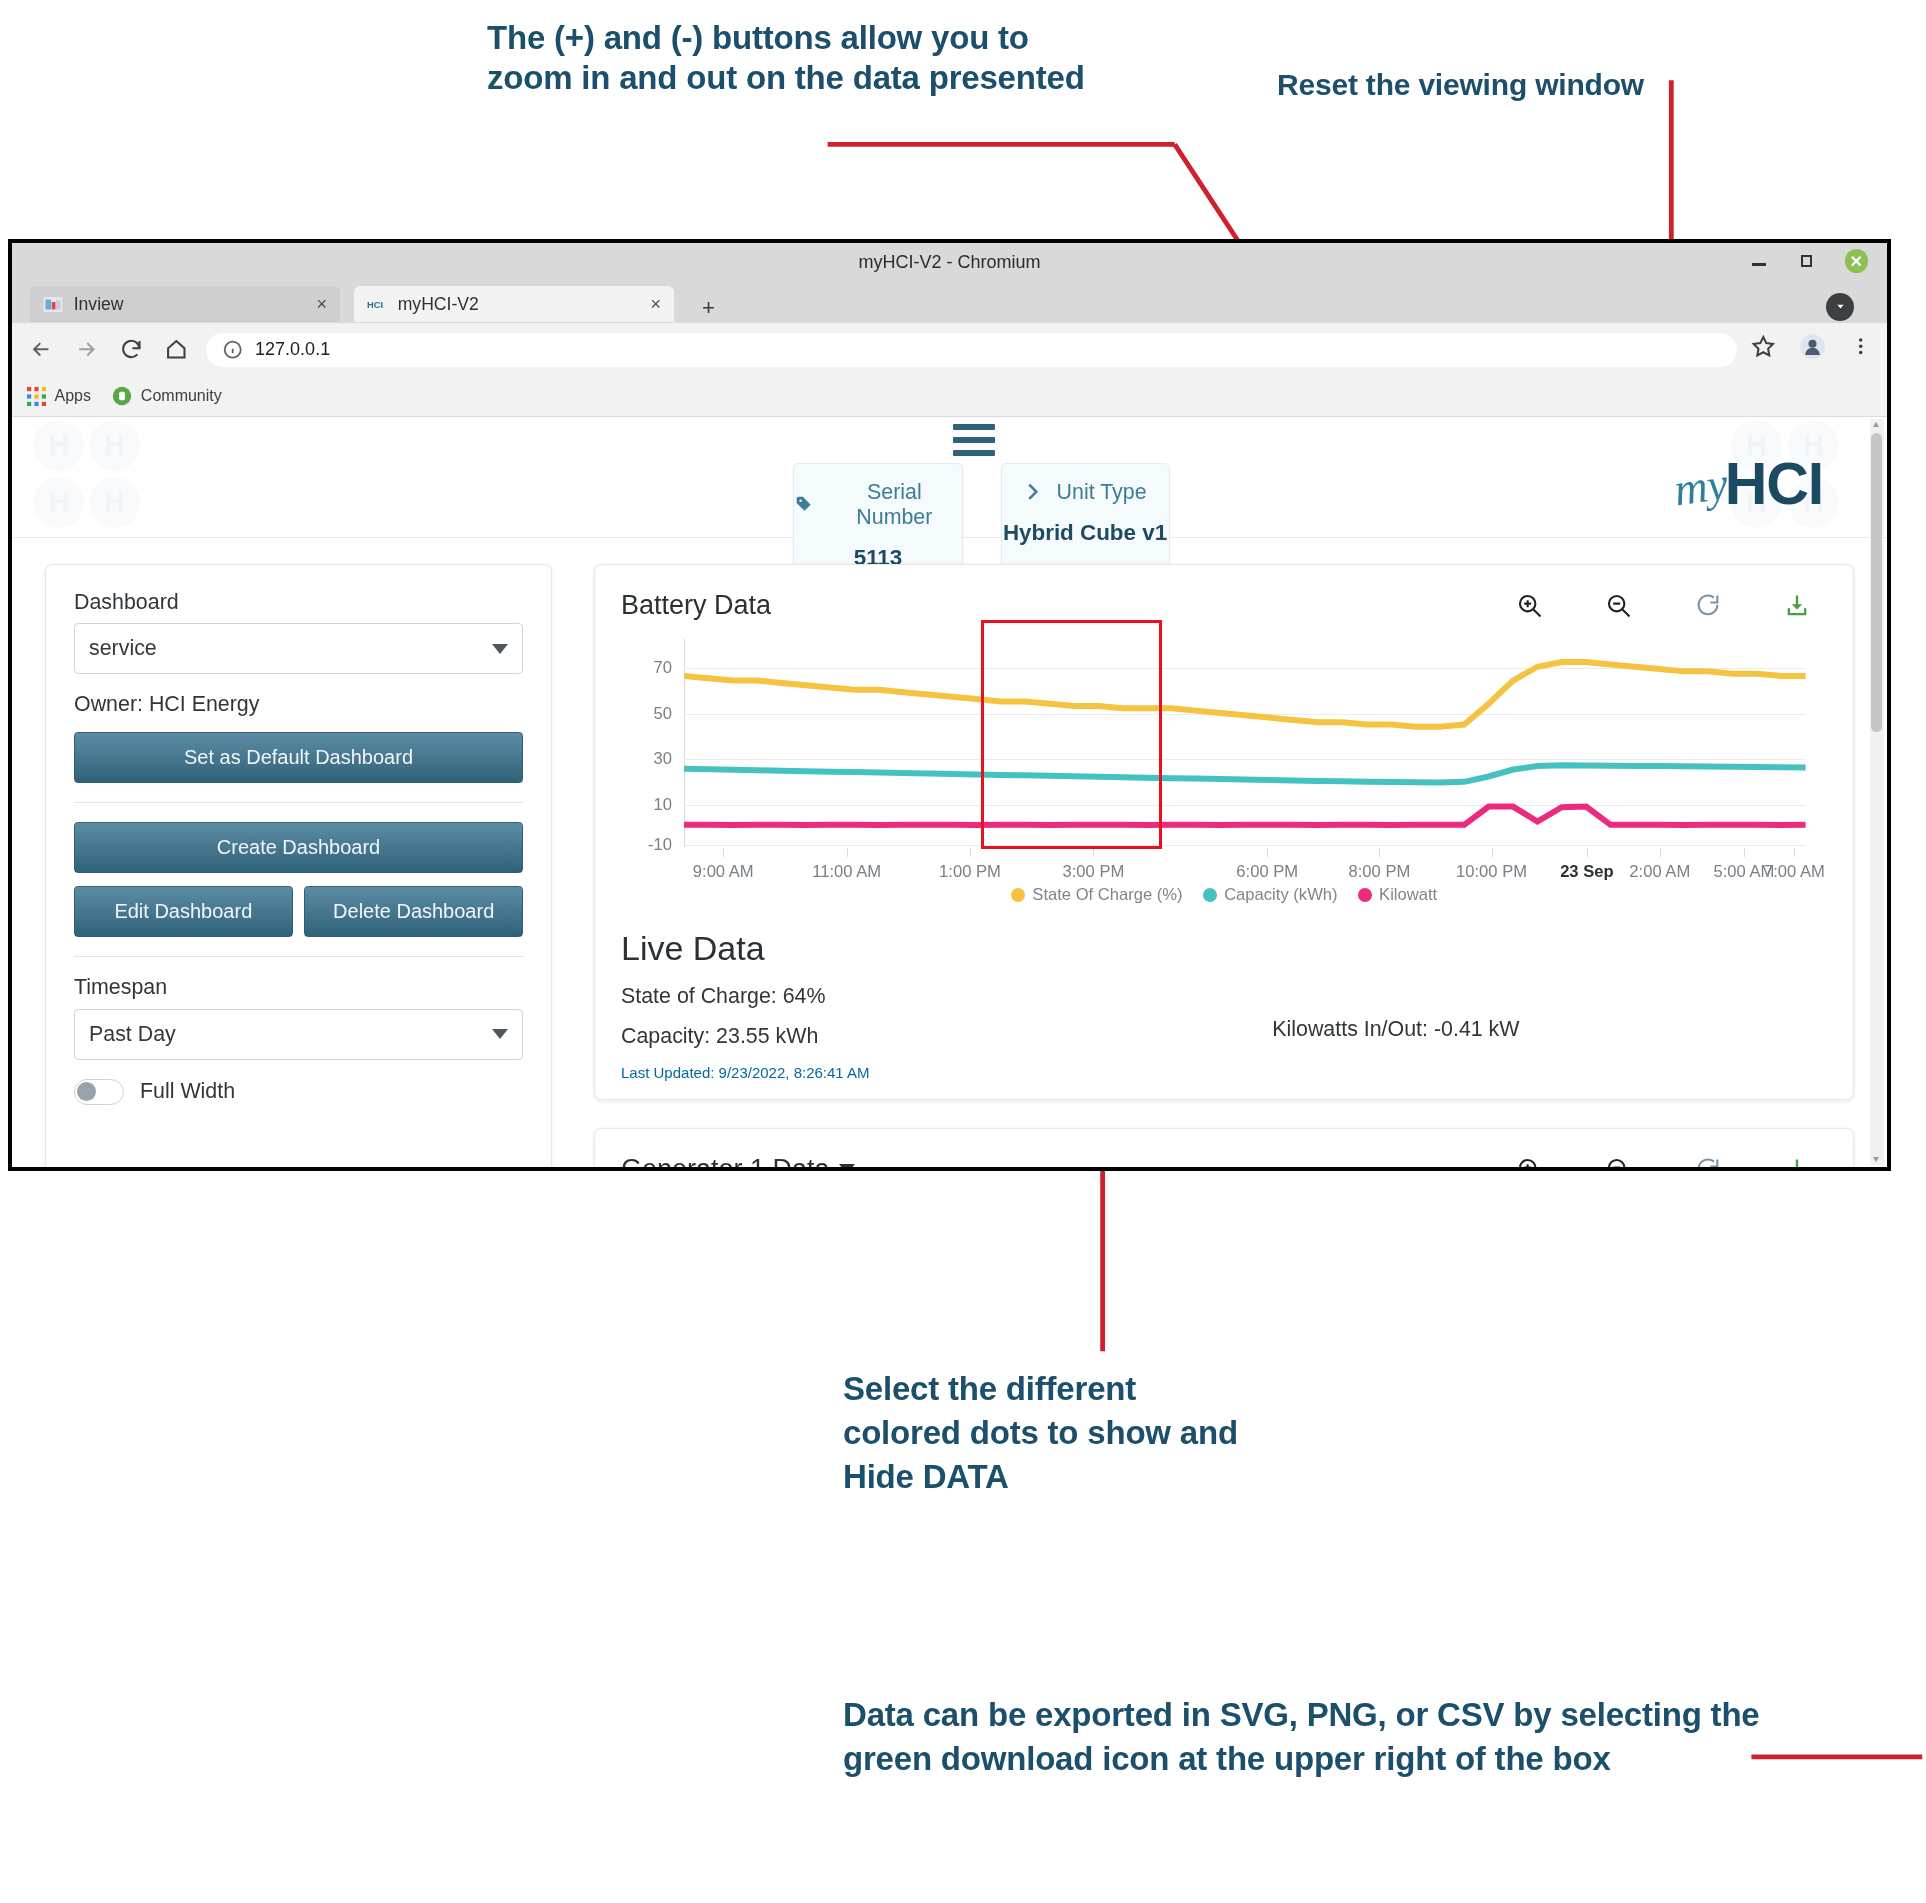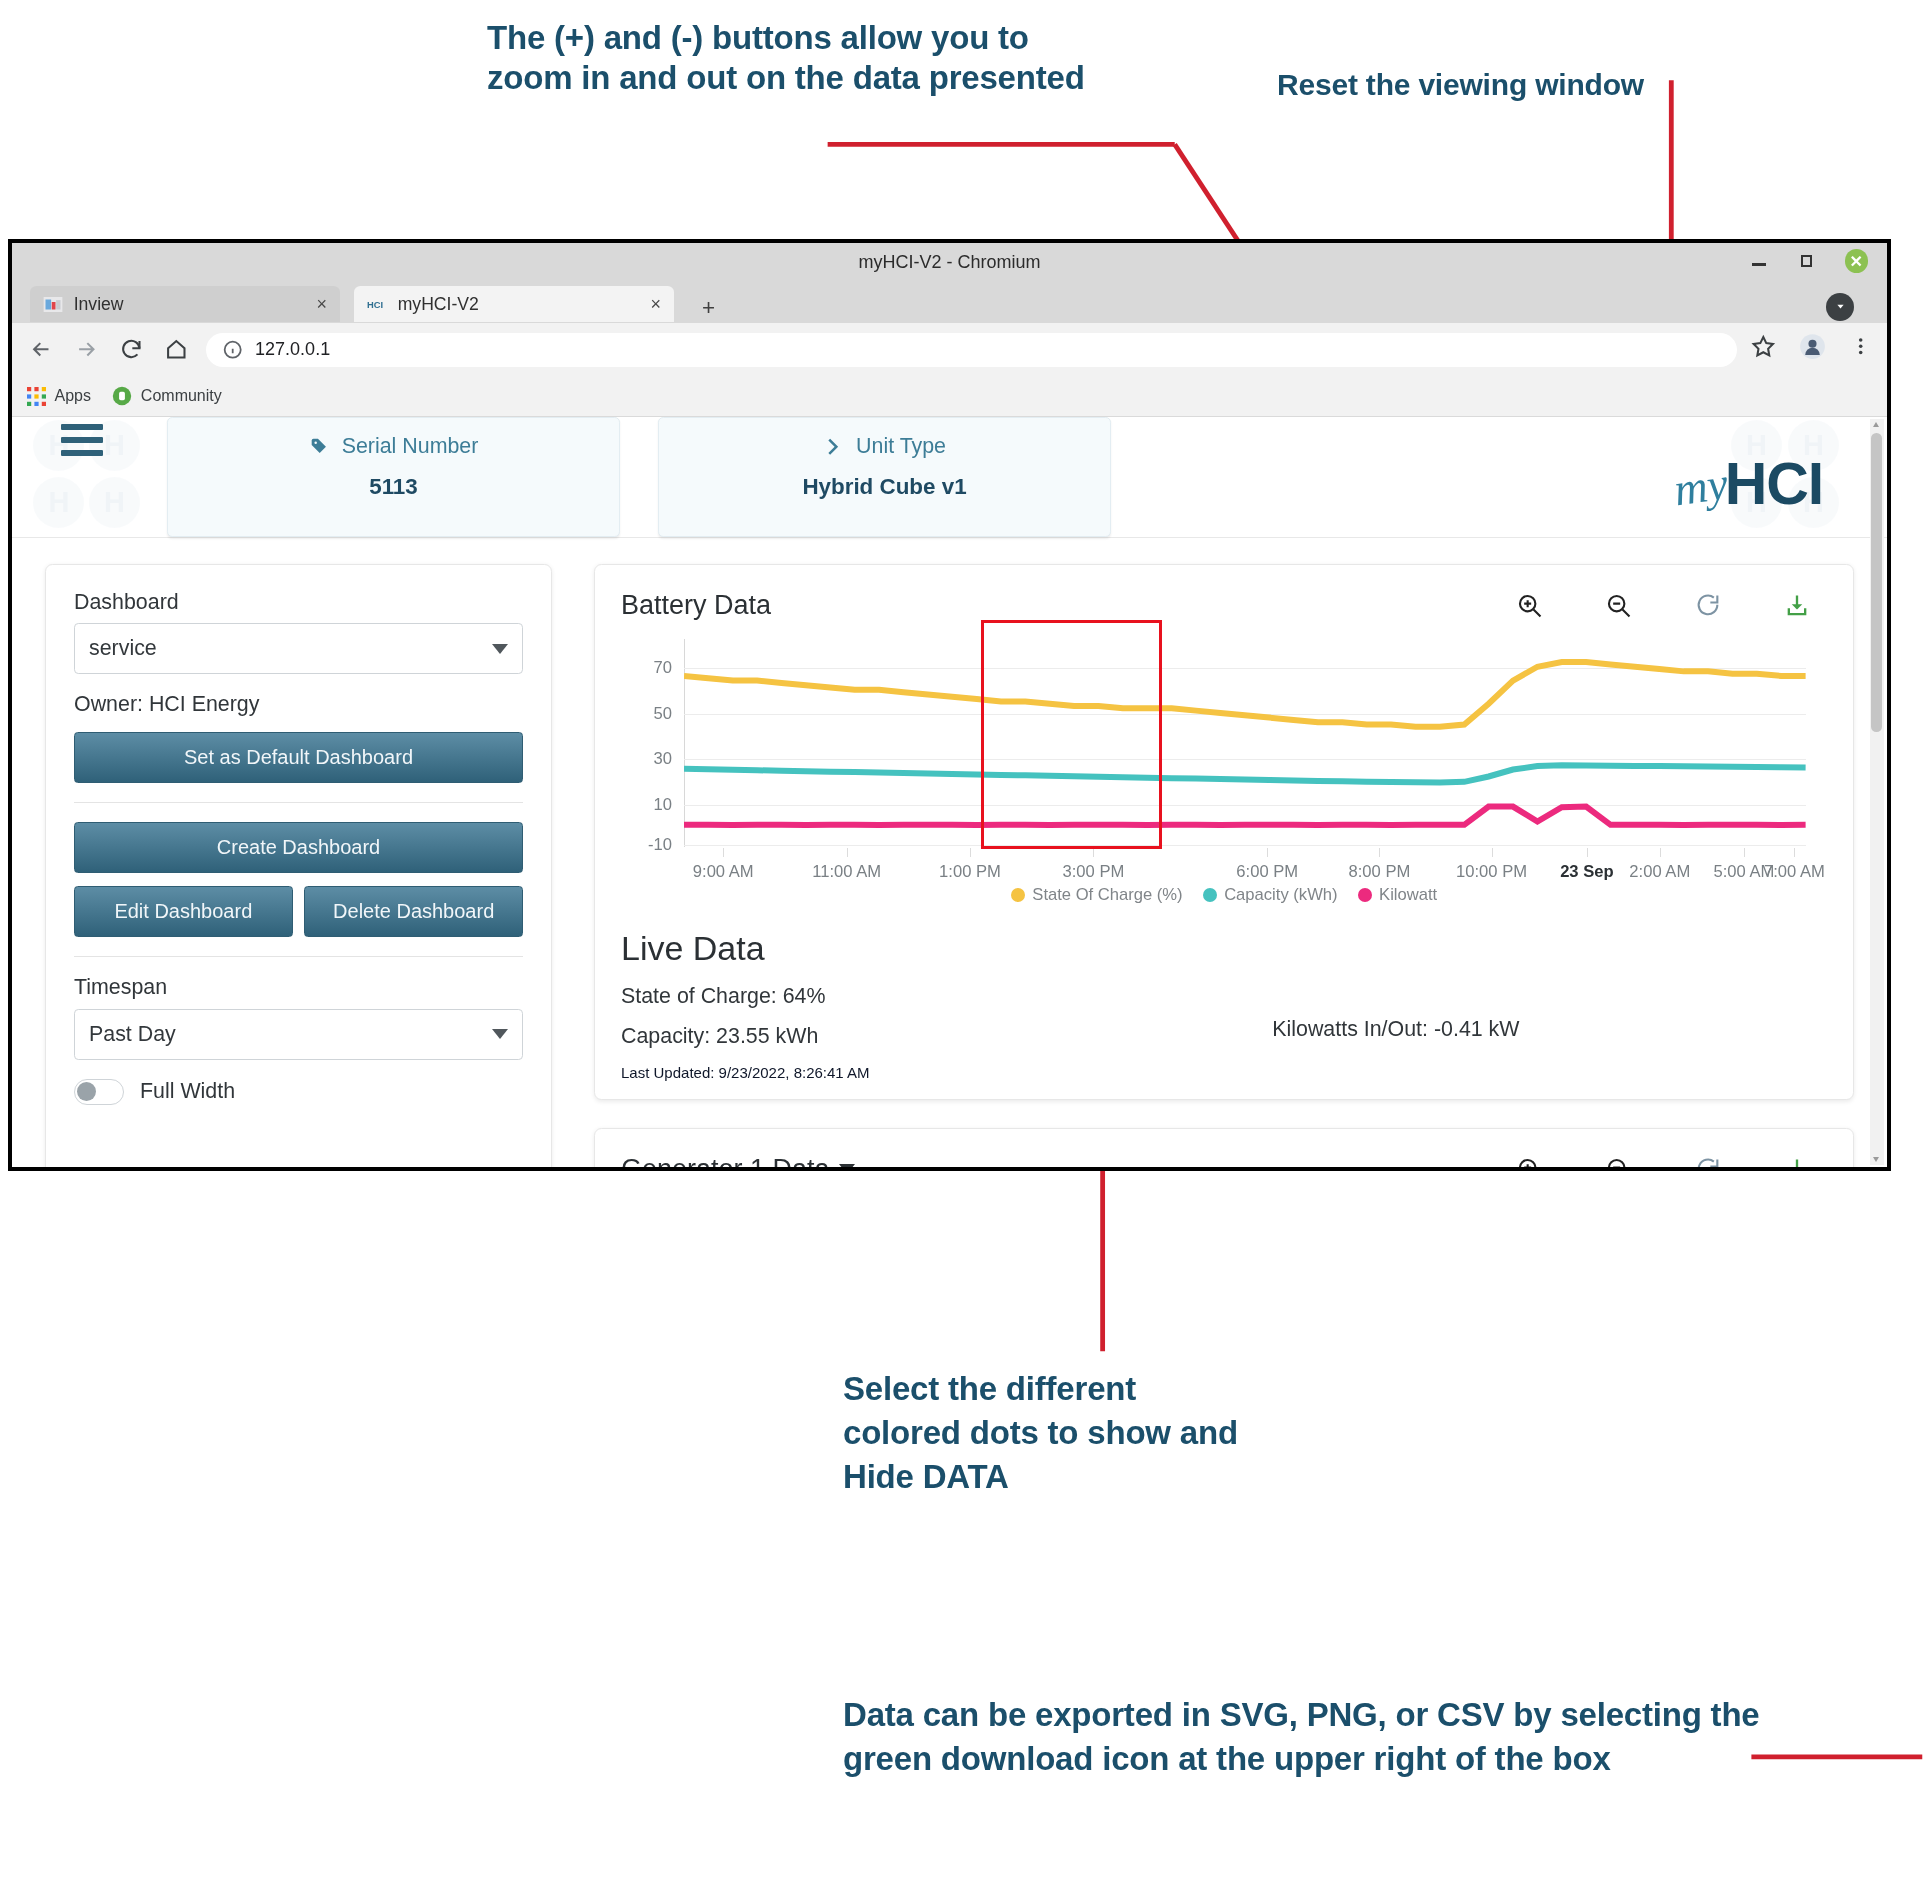--- a/index.html
+++ b/index.html
@@ -61,22 +61,22 @@
   
   .bmbar{height:41px;background:#f2f2f2;display:flex;align-items:center;padding-left:15px;
     border-bottom:0.5px solid #dadada;box-sizing:border-box;}
   .bm{display:flex;align-items:center;margin-right:21.4px;}
   .bm-label{font-size:16px;color:#3c4043;margin-left:8.5px;}
   
   .page{position:absolute;left:0;right:0;top:174px;bottom:0;background:#ffffff;overflow:hidden;}
   .watermark{position:absolute;left:0;top:0;width:100%;height:100%;opacity:.5;}
   .wm-h{position:absolute;width:51px;height:51px;border-radius:50%;background:#f0f4f8;
     display:flex;align-items:center;justify-content:center;color:#dce6ef;font-size:29px;font-weight:bold;}
-  .apphead{position:relative;height:120px;display:flex;
-    border-bottom:0.5px solid #e8e8e8;background:rgba(255,255,255,.2);}
+  .apphead{position:relative;height:120px;display:flex;align-items:center;
+    border-bottom:0.5px solid #e8e8e8;background:rgba(255,255,255,.2);flex-direction:column;}
   .hamburger{margin-left:49px;width:42px;flex:0 0 auto;}
   .hamburger span{display:block;height:5.9px;background:#2f6179;border-radius:1.1px;margin:7px 0;}
   .infocards{display:flex;gap:38px;margin-left:64px;flex:1;}
   .card{
     flex:1;max-width:451px;background:#f5fafc;border:0.5px solid #e3edf2;border-radius:5.3px;
     padding:16px 0 18px;text-align:center;box-shadow:0 1.1px 2.1px rgba(0,0,0,.07);
   }
   .card-top{display:flex;align-items:center;justify-content:center;gap:11.7px;
     color:#3d7d97;font-size:21.4px;}
   .card-val{margin-top:15px;font-size:22.4px;color:#1f4a63;font-weight:bold;}
@@ -138,21 +138,21 @@
   .legend{display:flex;justify-content:center;align-items:center;gap:20px;margin-top:38px;}
   .leg{display:flex;align-items:center;gap:7.5px;}
   .dot{width:14px;height:14px;border-radius:50%;}
   .leg-label{font-size:16.6px;color:#808589;}
   .live{margin-top:24.6px;}
   .live-title{font-size:34px;color:#2b3034;}
   .live-grid{display:flex;margin-top:16px;}
   .live-left{width:54%;}
   .live-right{flex:1;padding-top:33px;}
   .live-line{font-size:21.4px;color:#31363a;margin-bottom:15px;}
-  .updated{font-size:15px;color:#0f172a;margin-top:14px;}
+  .updated{font-size:15px;color:#0369a1;margin-top:14px;}
   .panel2{margin-top:28px;padding-bottom:5.3px;overflow:hidden;}
   .panel2-title{font-size:27px;color:#2b3034;display:flex;align-items:center;gap:9.6px;}
   .caret-dn{width:0;height:0;border-left:8.5px solid transparent;border-right:8.5px solid transparent;
     border-top:10.7px solid #2b3034;}
   .ghost-tick{font-size:15px;color:#b5babe;margin-top:9.6px;}
   
   .pscroll{position:absolute;right:3.2px;top:2.1px;width:14px;bottom:2.1px;background:#f1f1f1;}
   .pthumb{position:absolute;left:1.6px;top:14px;width:10.7px;height:299px;background:#c5c5c5;border-radius:5.3px;}
   .pscroll-arrow{position:absolute;left:3.2px;width:0;height:0;
     border-left:3.7px solid transparent;border-right:3.7px solid transparent;}

